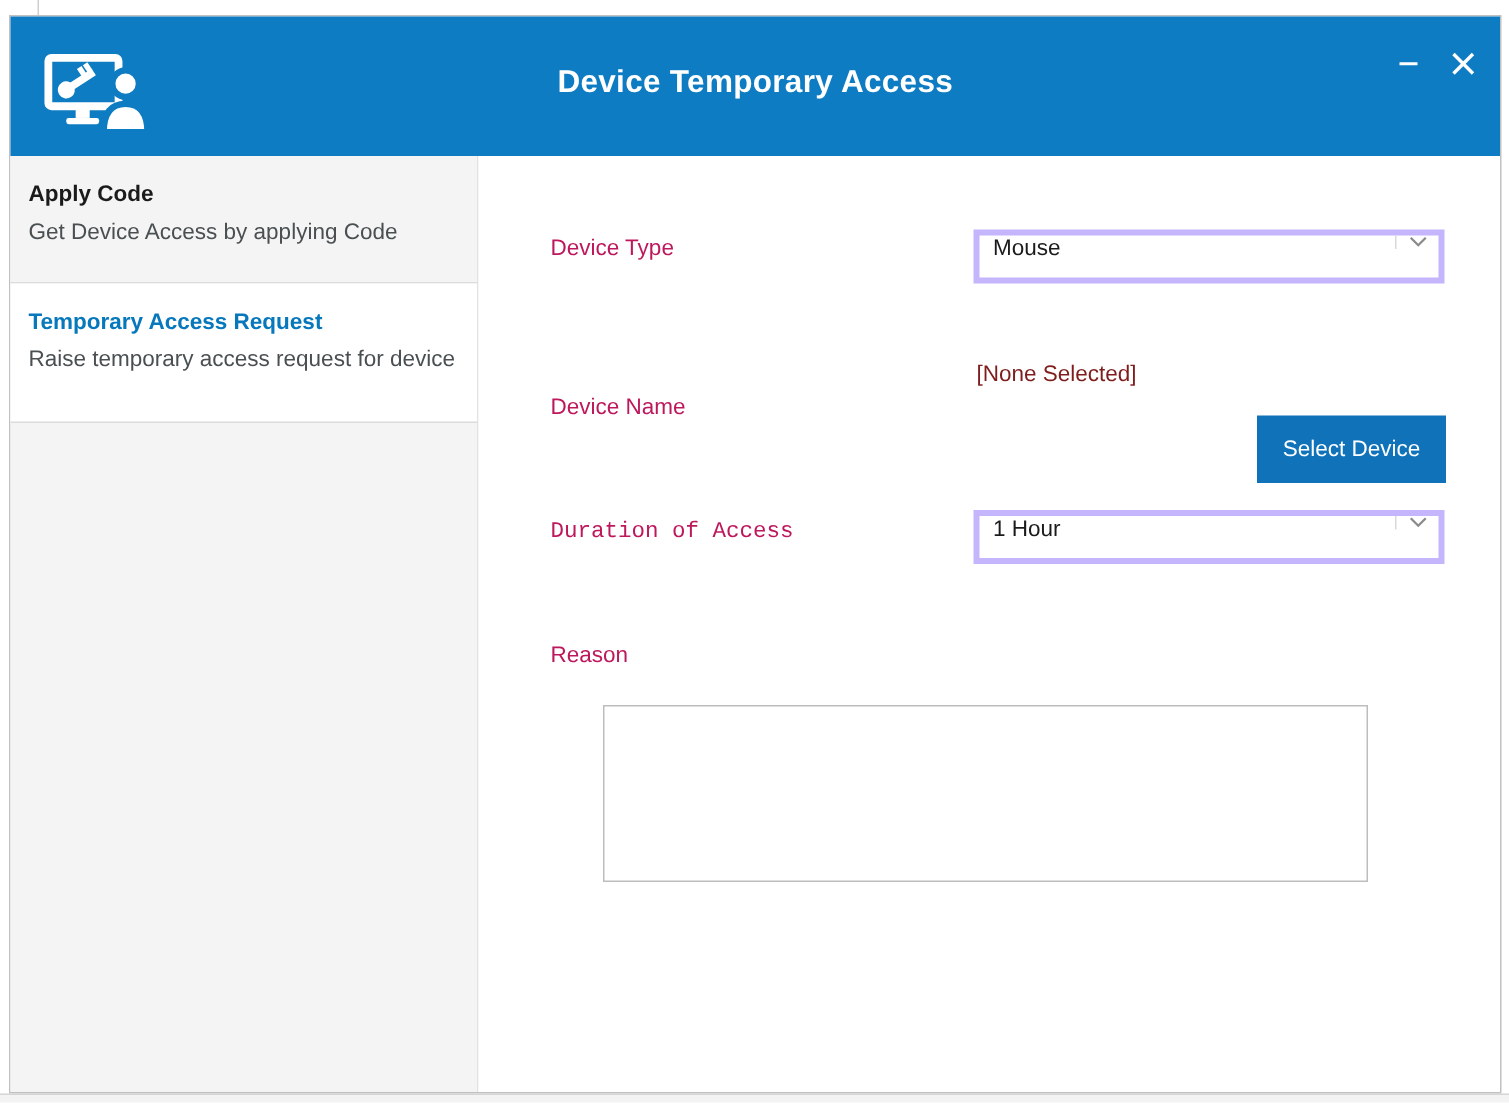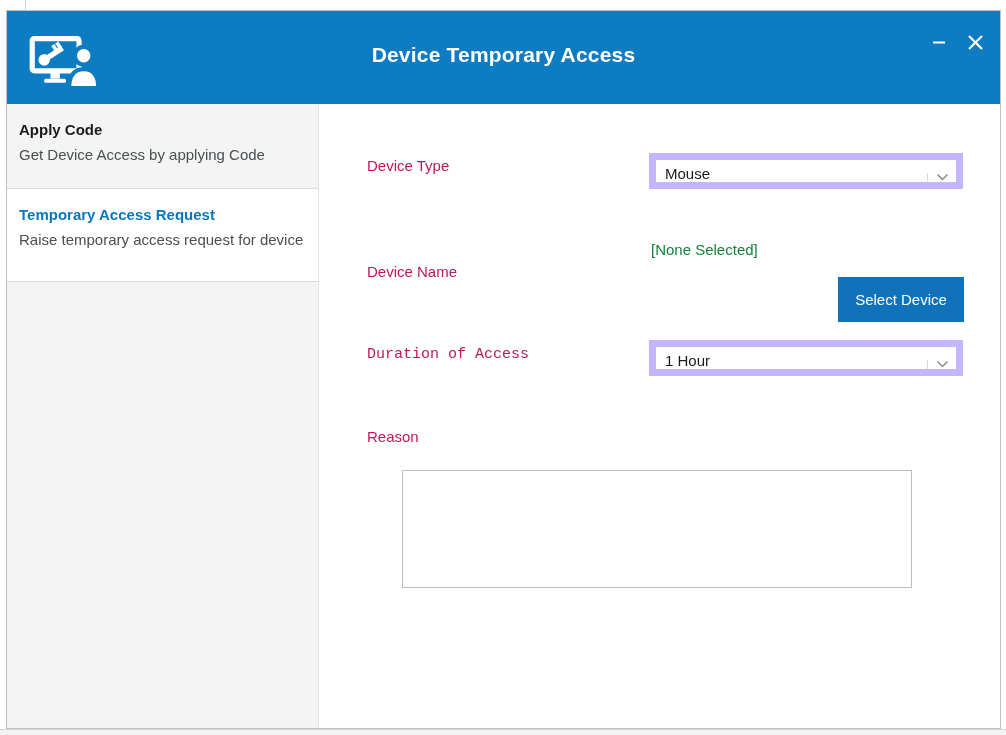--- a/index.html
+++ b/index.html
@@ -51,26 +51,26 @@
   .nav-item.active .nav-title { color:#0878BC; }
   .nav-sub { font-size:15px; color:#4a4f52; margin-top:8px; }
 
   
   .main { position:absolute; left:312px; top:93px; right:0; bottom:0; background:#fff; }
   .form-label { position:absolute; font-size:15px; color:#be185d; }
   .lbl-device-type { left:48px; top:53px; }
   .lbl-device-name { left:48px; top:137px;margin-top:22px; }
   .lbl-duration    { left:48px; top:242px;font-family:Liberation Mono, monospace; }
   .lbl-reason      { left:48px; top:324px; }
-  .value-text { position:absolute; left:332px; top:137px; font-size:15px; color:#15803d; }
+  .value-text { position:absolute; left:332px; top:137px; font-size:15px; color:#7f1d1d; }
 
   .combo {
     position:absolute; width:314px; height:36px;
-    background:#fff; border:7px solid #c4b5fd;
-    display:flex; align-items:flex-end; cursor:pointer;
+    background:#fff; border:4px solid #c4b5fd;
+    display:flex; align-items:flex-start; cursor:pointer;
   }
   .combo-1 { left:330px; top:49px; }
   .combo-2 { left:330px; top:236px; }
   .combo-text { flex:1; display:flex; align-items:center; padding-left:9px; font-size:15px; color:#1b1b1b; }
   .combo-arrow {
     width:29px; display:flex; align-items:center; justify-content:center;
     border-left:1px solid #d9d9d9;
   }
 
   .btn {

